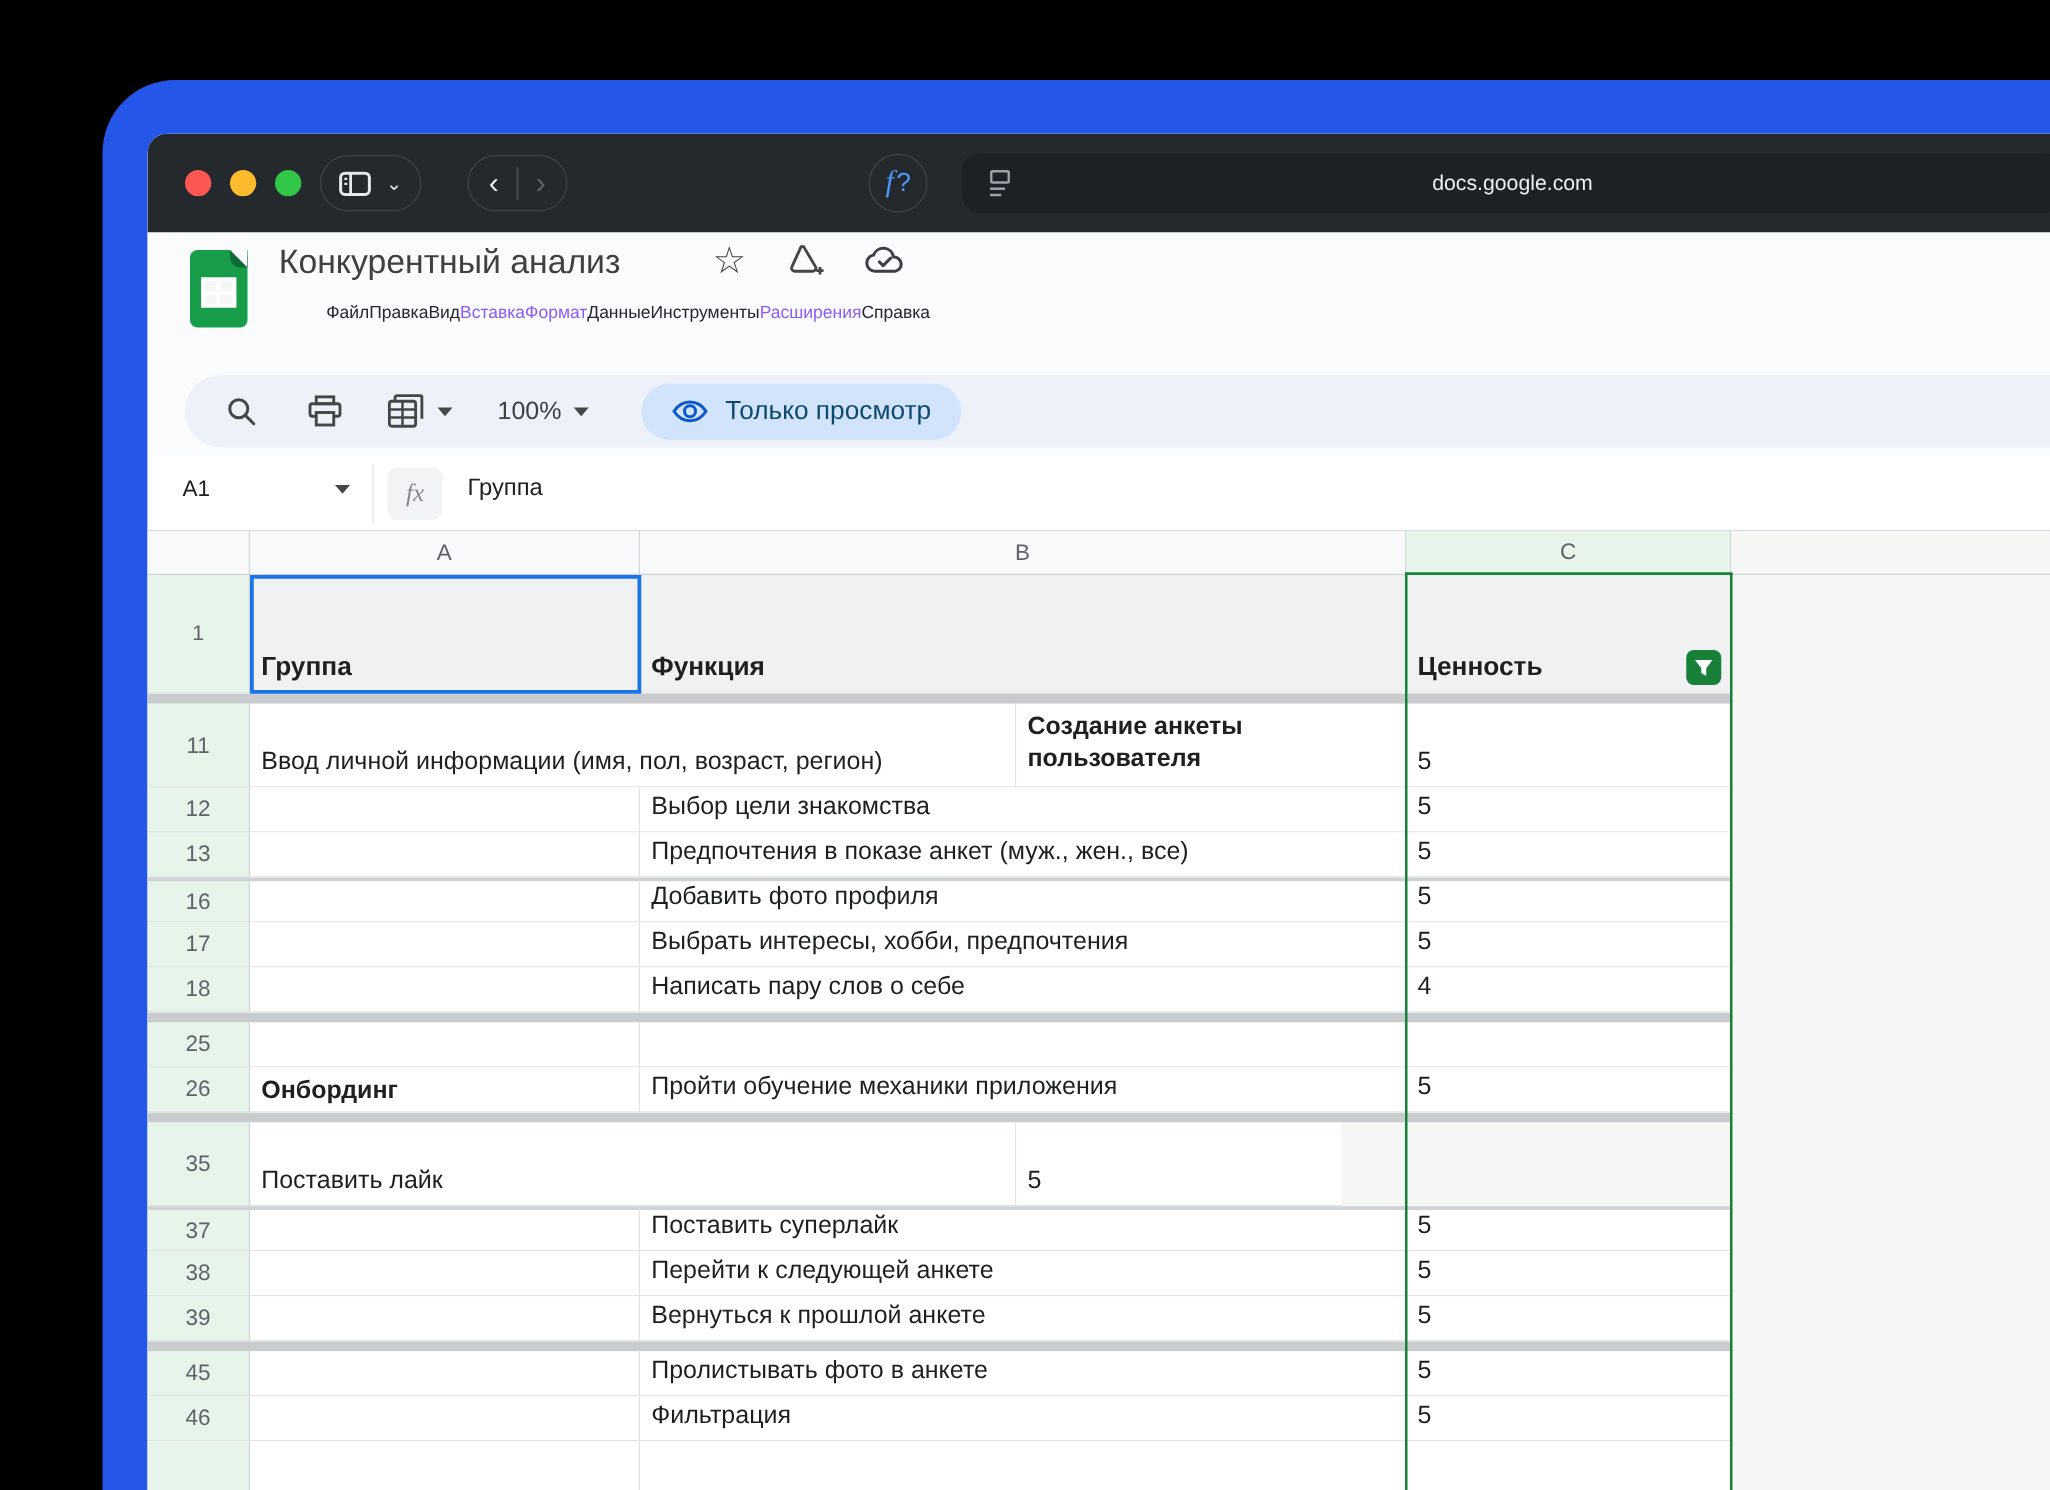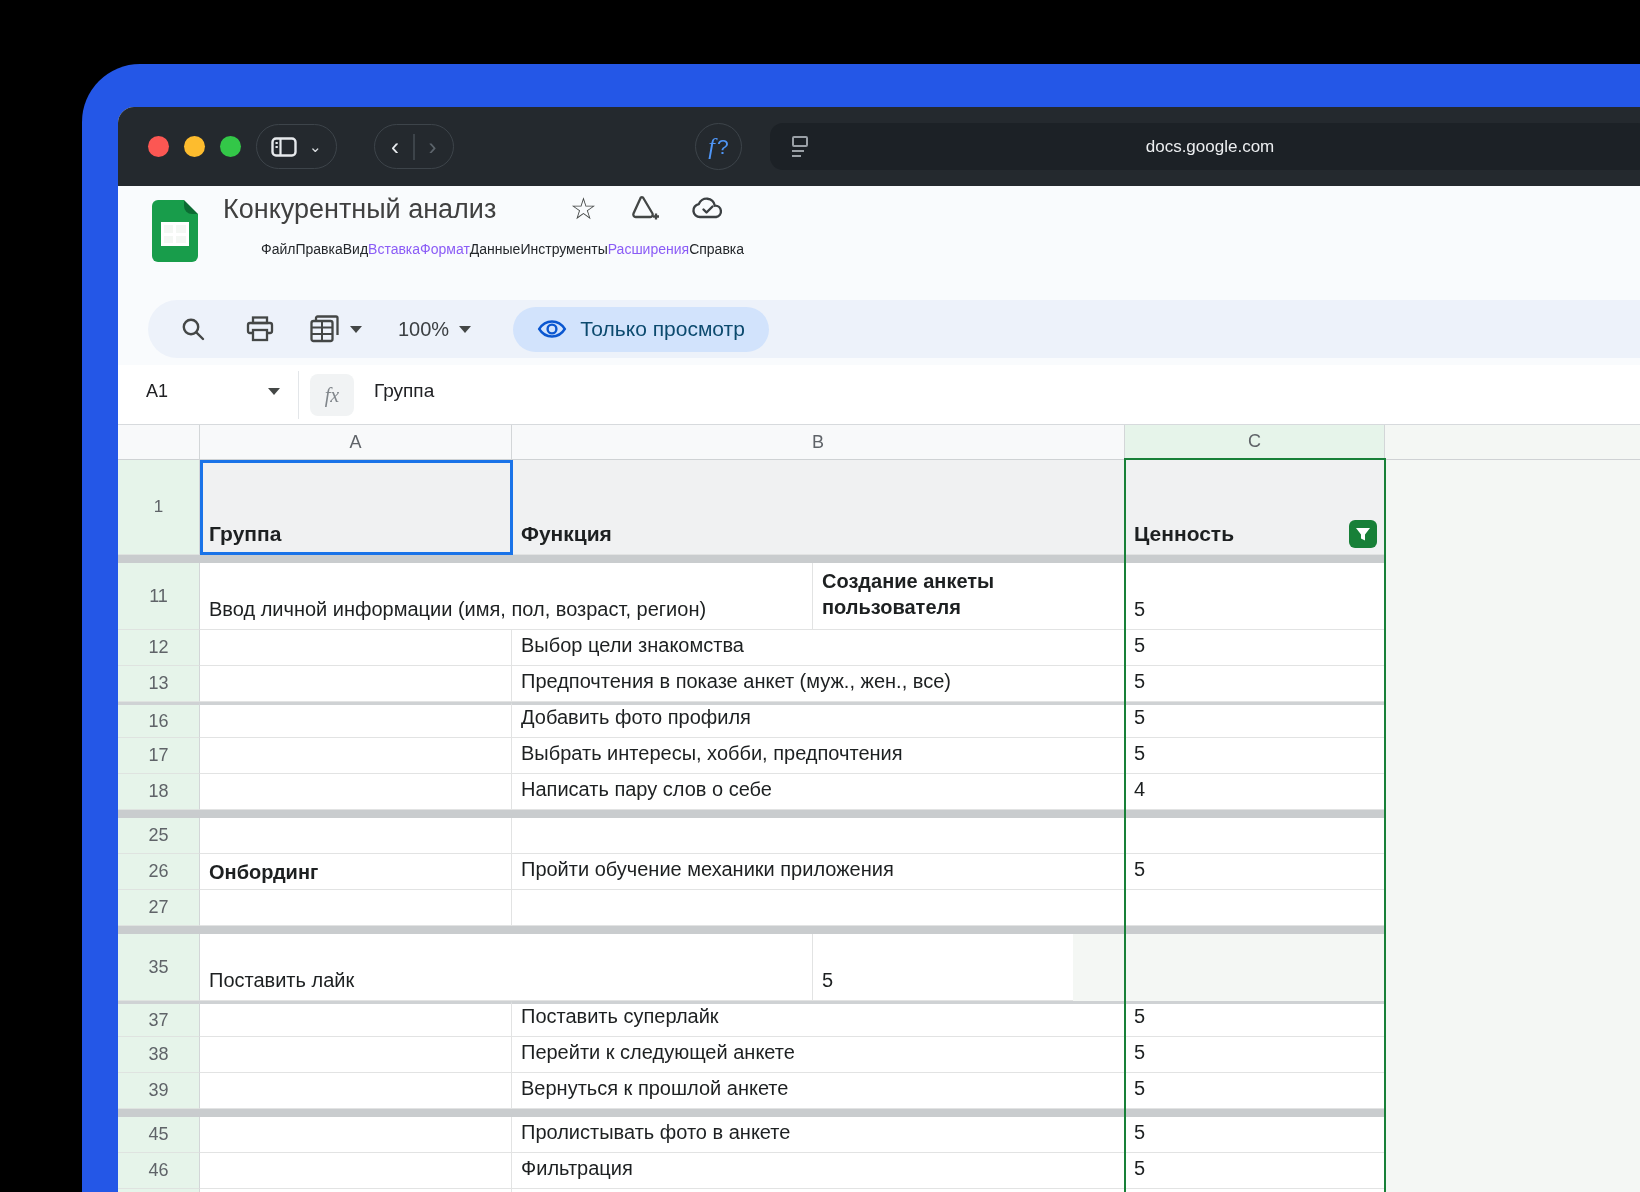--- a/index.html
+++ b/index.html
@@ -333,27 +333,20 @@
     <div class="cell c"></div>
     <div class="rest"></div>
   </div>
           <div class="g-row">
     <div class="rh">26</div>
     <div class="cell a">Онбординг</div>
     <div class="cell b">Пройти обучение механики приложения</div>
     <div class="cell c">5</div>
     <div class="rest"></div>
   </div>
-          <div class="g-row">
-    <div class="rh">27</div>
-    <div class="cell a"></div>
-    <div class="cell b"></div>
-    <div class="cell c"></div>
-    <div class="rest"></div>
-  </div>
           <div class="gapband">
             <div class="bar"></div>
           </div>
           <div class="g-row tall">
     <div class="rh">35</div>
     <div class="cell b">Поставить лайк</div>
     <div class="cell c">5</div>
     <div class="rest"></div>
   </div>
           <div class="g-row thick-top">

